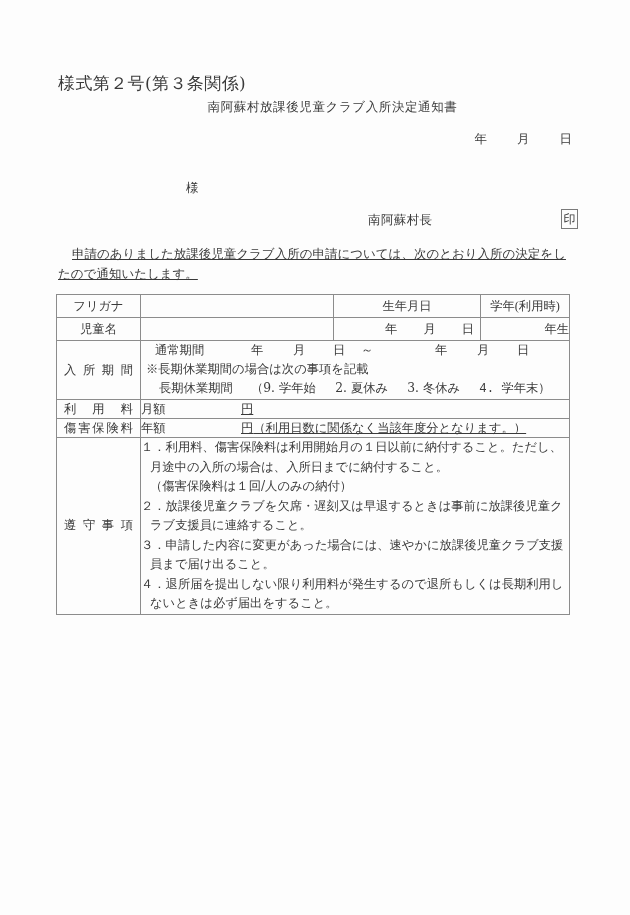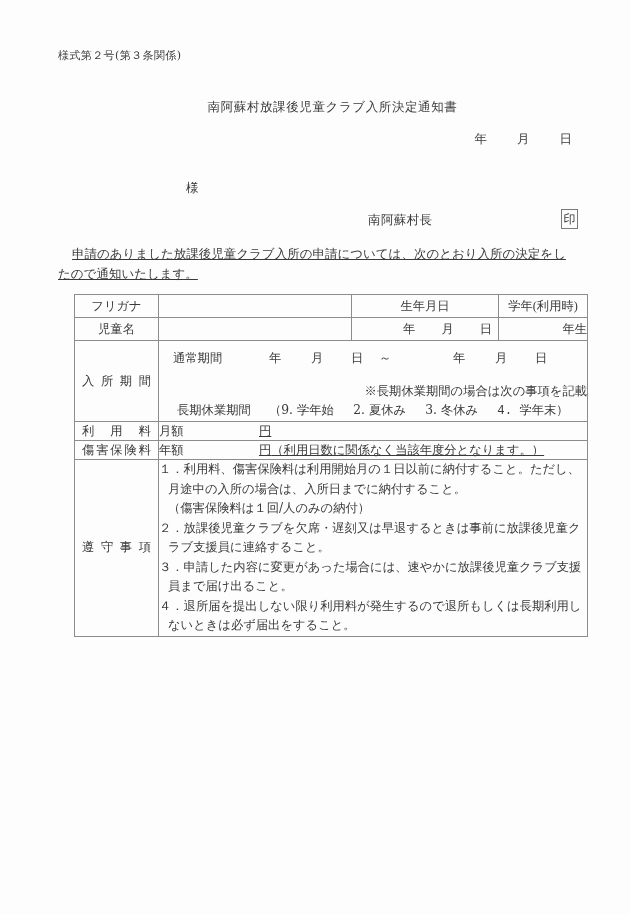--- a/index.html
+++ b/index.html
@@ -18,22 +18,22 @@
   .page {
     position: relative;
     width: 630px;
     height: 915px;
   }
 
   
   .form-no {
     position: absolute;
     left: 58px;
-    top: 48px;
-    font-size: 11px;
+    top: 72px;
+    font-size: 17px;
     letter-spacing: 0.4px;
     white-space: nowrap;
   }
   .doc-title {
     position: absolute;
     left: 0;
     right: 0;
     top: 99px;
     text-align: center;
     font-size: 12.5px;
@@ -84,21 +84,21 @@
     width: 514px;
     font-size: 12.5px;
     line-height: 20px;
     text-indent: 14px;
     text-decoration: underline;
   }
 
   
   .form-table {
     position: absolute;
-    left: 74px;
+    left: 56px;
     top: 294px;
     width: 514px;
     border-collapse: collapse;
     font-size: 12.3px;
   }
   .form-table td {
     border: 1px solid #8c8c8c;
     padding: 0;
     vertical-align: middle;
   }
@@ -126,29 +126,29 @@
   .dob-row { display: flex; justify-content: flex-end; padding-right: 6px; }
   .dob-row span { display: inline-block; }
   .dob-row .y { margin-right: 26px; }
   .dob-row .m { margin-right: 26px; }
 
   .club-lbl { line-height: 17px; padding: 4px 5px; }
   .club-cell { height: 34px; }
 
   .period-cell { padding: 6px 8px 8px 8px; line-height: 19px; }
   .period-line1 { white-space: nowrap; padding-left: 14px; }
-  .period-line1 .lab { display: inline-block; width: 96px; margin-top: 8px; }
+  .period-line1 .lab { display: inline-block; width: 96px; }
   .period-line1 .y1 { display: inline-block; width: 42px; }
   .period-line1 .m1 { display: inline-block; width: 40px; }
   .period-line1 .d1 { display: inline-block; width: 28px; }
   .period-line1 .tilde { display: inline-block; width: 74px; }
   .period-line1 .y2 { display: inline-block; width: 42px; }
   .period-line1 .m2 { display: inline-block; width: 40px; }
 
-  .period-note { margin-top: 14px; padding-left: 5px; text-align: right; }
+  .period-note { padding-left: 5px; }
   .period-opts { padding-left: 18px; white-space: nowrap; }
   .period-opts .optlab { display: inline-block; width: 92px; }
   .period-opts .opt { display: inline-block; width: 72px; }
   .period-opts .opt.last { width: auto; font-family: Liberation Mono, monospace; }
 
   .fee-cell { padding: 5px 8px; line-height: 18px; white-space: nowrap; text-decoration: underline; }
   .fee-cell .amt-lab { display: inline-block; width: 100px; }
 
   .rules-cell { padding: 8px 10px 10px 10px; line-height: 19.5px; }
   .rules-cell div { white-space: nowrap; }

